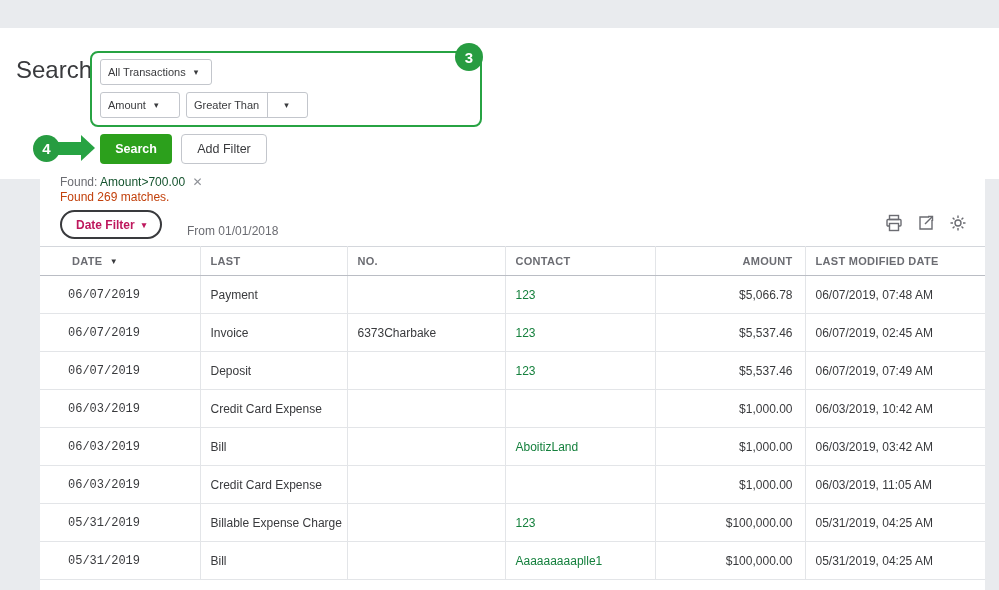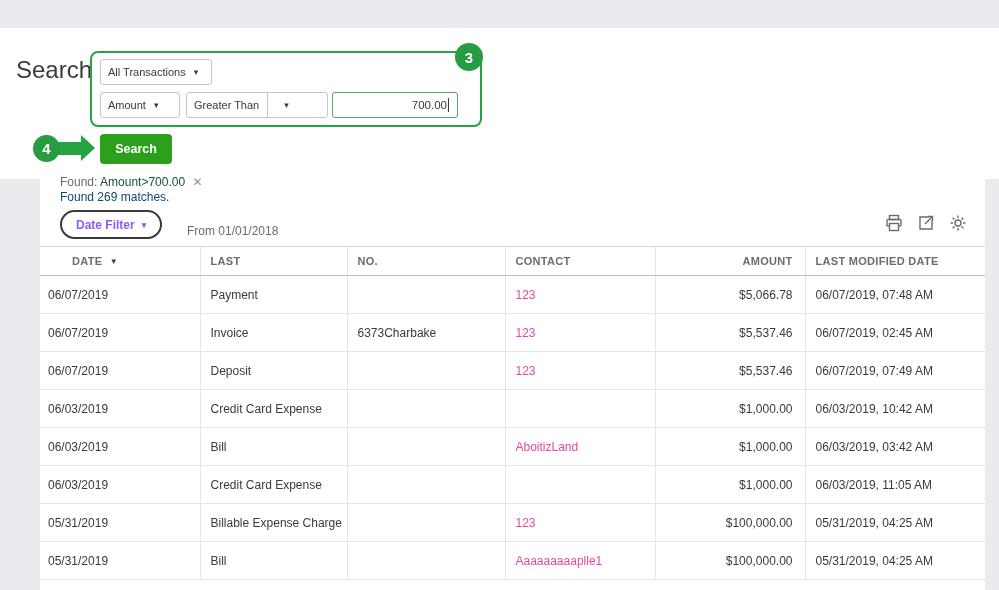--- a/index.html
+++ b/index.html
@@ -45,21 +45,21 @@
   
   .selectbox {
     position: absolute; height: 26px; background: #fff;
     border: 1px solid #c3c6cc; border-radius: 3px;
     display: flex; align-items: center; justify-content: flex-start;
     font-size: 11px; color: #393a3d; padding: 0 7px; cursor: pointer;
   }
   .selectbox .caret { font-size: 9px; color: #393a3d; margin-left: 8px; }
   .sel-txn   { left: 100px; top: 31px; width: 112px; }
   .sel-field { left: 100px; top: 64px; width: 80px; }
-  .sel-op    { left: 186px; top: 64px; width: 142px; padding-right: 0; }
+  .sel-op    { left: 186px; top: 64px; width: 122px; padding-right: 0; }
   .sel-op .caret-cell {
     border-left: 1px solid #c3c6cc; align-self: stretch;
     display: flex; align-items: center; padding: 0 8px; margin-left: 8px;
   }
   .amount-input {
     position: absolute; left: 332px; top: 64px; width: 126px; height: 26px;
     background: #fff; border: 1px solid #55a55b; border-radius: 3px;
     display: flex; align-items: center; justify-content: flex-end;
     font-size: 11.5px; padding: 0 8px; cursor: text;
   }
@@ -77,25 +77,25 @@
     font-family: "Liberation Sans", sans-serif;
   }
   
   .results-card {
     position: absolute; left: 40px; top: 164px; width: 945px; height: 426px;
     background: #ffffff; overflow: hidden;
   }
   .search-summary { position: absolute; left: 20px; top: 11px; font-size: 12px; color: #6b6c72; }
   .search-chip { color: #14532d; cursor: pointer; text-decoration: none; }
   .chip-close { color: #8d9096; font-size: 12px; margin-left: 4px; cursor: pointer; }
-  .matches-text { position: absolute; left: 20px; top: 26px; font-size: 12px; color: #0c4a6e; }
+  .matches-text { position: absolute; left: 20px; top: 26px; font-size: 12px; color: #c2410c; }
   .date-filter-btn {
     position: absolute; left: 20px; top: 46px; height: 29px; padding: 0 14px;
     background: #fff; border: 2px solid #393a3d; border-radius: 16px;
-    font-size: 12px; font-weight: bold; color: #8b5cf6; cursor: pointer;
+    font-size: 12px; font-weight: bold; color: #be185d; cursor: pointer;
     display: flex; align-items: center; gap: 7px;
     font-family: "Liberation Sans", sans-serif;
   }
   .date-filter-btn .caret { font-size: 9px; }
   .date-range-text { position: absolute; left: 147px; top: 60px; font-size: 12px; color: #6b6c72; }
   .icon-row { position: absolute; right: 18px; top: 50px; display: flex; gap: 14px; }
   .icon-row .tool-icon { width: 18px; height: 18px; cursor: pointer; color: #6b6c72; }
   .icon-row svg { width: 18px; height: 18px; stroke: #6b6c72; fill: none; stroke-width: 1.4; }
   
   table.results { position: absolute; left: 0; top: 82px; width: 945px; border-collapse: collapse; table-layout: fixed; }
@@ -112,23 +112,23 @@
     border-right: 1px solid #e3e5e8; background: #fff;
   }
   table.results th:first-child { padding-left: 32px; }
   table.results th:last-child { border-right: none; }
   table.results th.amt, table.results td.amt { text-align: right; padding-right: 12px; }
   table.results td {
     font-size: 12px; color: #393a3d; height: 38px; padding: 0 8px 0 10px;
     border-bottom: 1px solid #e3e5e8; border-right: 1px solid #e3e5e8;
     overflow: hidden; white-space: nowrap; background: #fff;
   }
-  table.results td:first-child { padding-left: 8px; }
+  table.results td:first-child { padding-left: 28px; font-family: Liberation Mono, monospace; }
   table.results td:last-child { border-right: none; }
-  .link { color: #ec4899; text-decoration: none; cursor: pointer; }
+  .link { color: #15803d; text-decoration: none; cursor: pointer; }
   .sort-caret { font-size: 8px; color: #393a3d; margin-left: 4px; vertical-align: 1px; }
 </style>
 </head>
 <body>
 
 <div class="top-card">
   <div class="page-title">Search</div>
 
   <div class="selectbox sel-txn">
     <span>All Transactions</span>
@@ -140,26 +140,23 @@
     <span class="caret">▾</span>
   </div>
 
   <div class="selectbox sel-op">
     <span>Greater Than</span>
     <span class="caret-cell">
         <span class="caret">▾</span>
       </span>
   </div>
 
-  <div class="amount-input">
-    <span>700.00</span>
-    <span class="cursor"></span>
-  </div>
 
   <button class="btn-search">Search</button>
+  <button class="btn-addfilter">Add Filter</button>
 
   <div class="annot-outline"></div>
   <div class="annot-circle step3">3</div>
   <div class="annot-circle step4">4</div>
   <div class="annot-arrow-shaft"></div>
   <div class="annot-arrow-head"></div>
 </div>
 
 <div class="results-card">
   <div class="search-summary">

